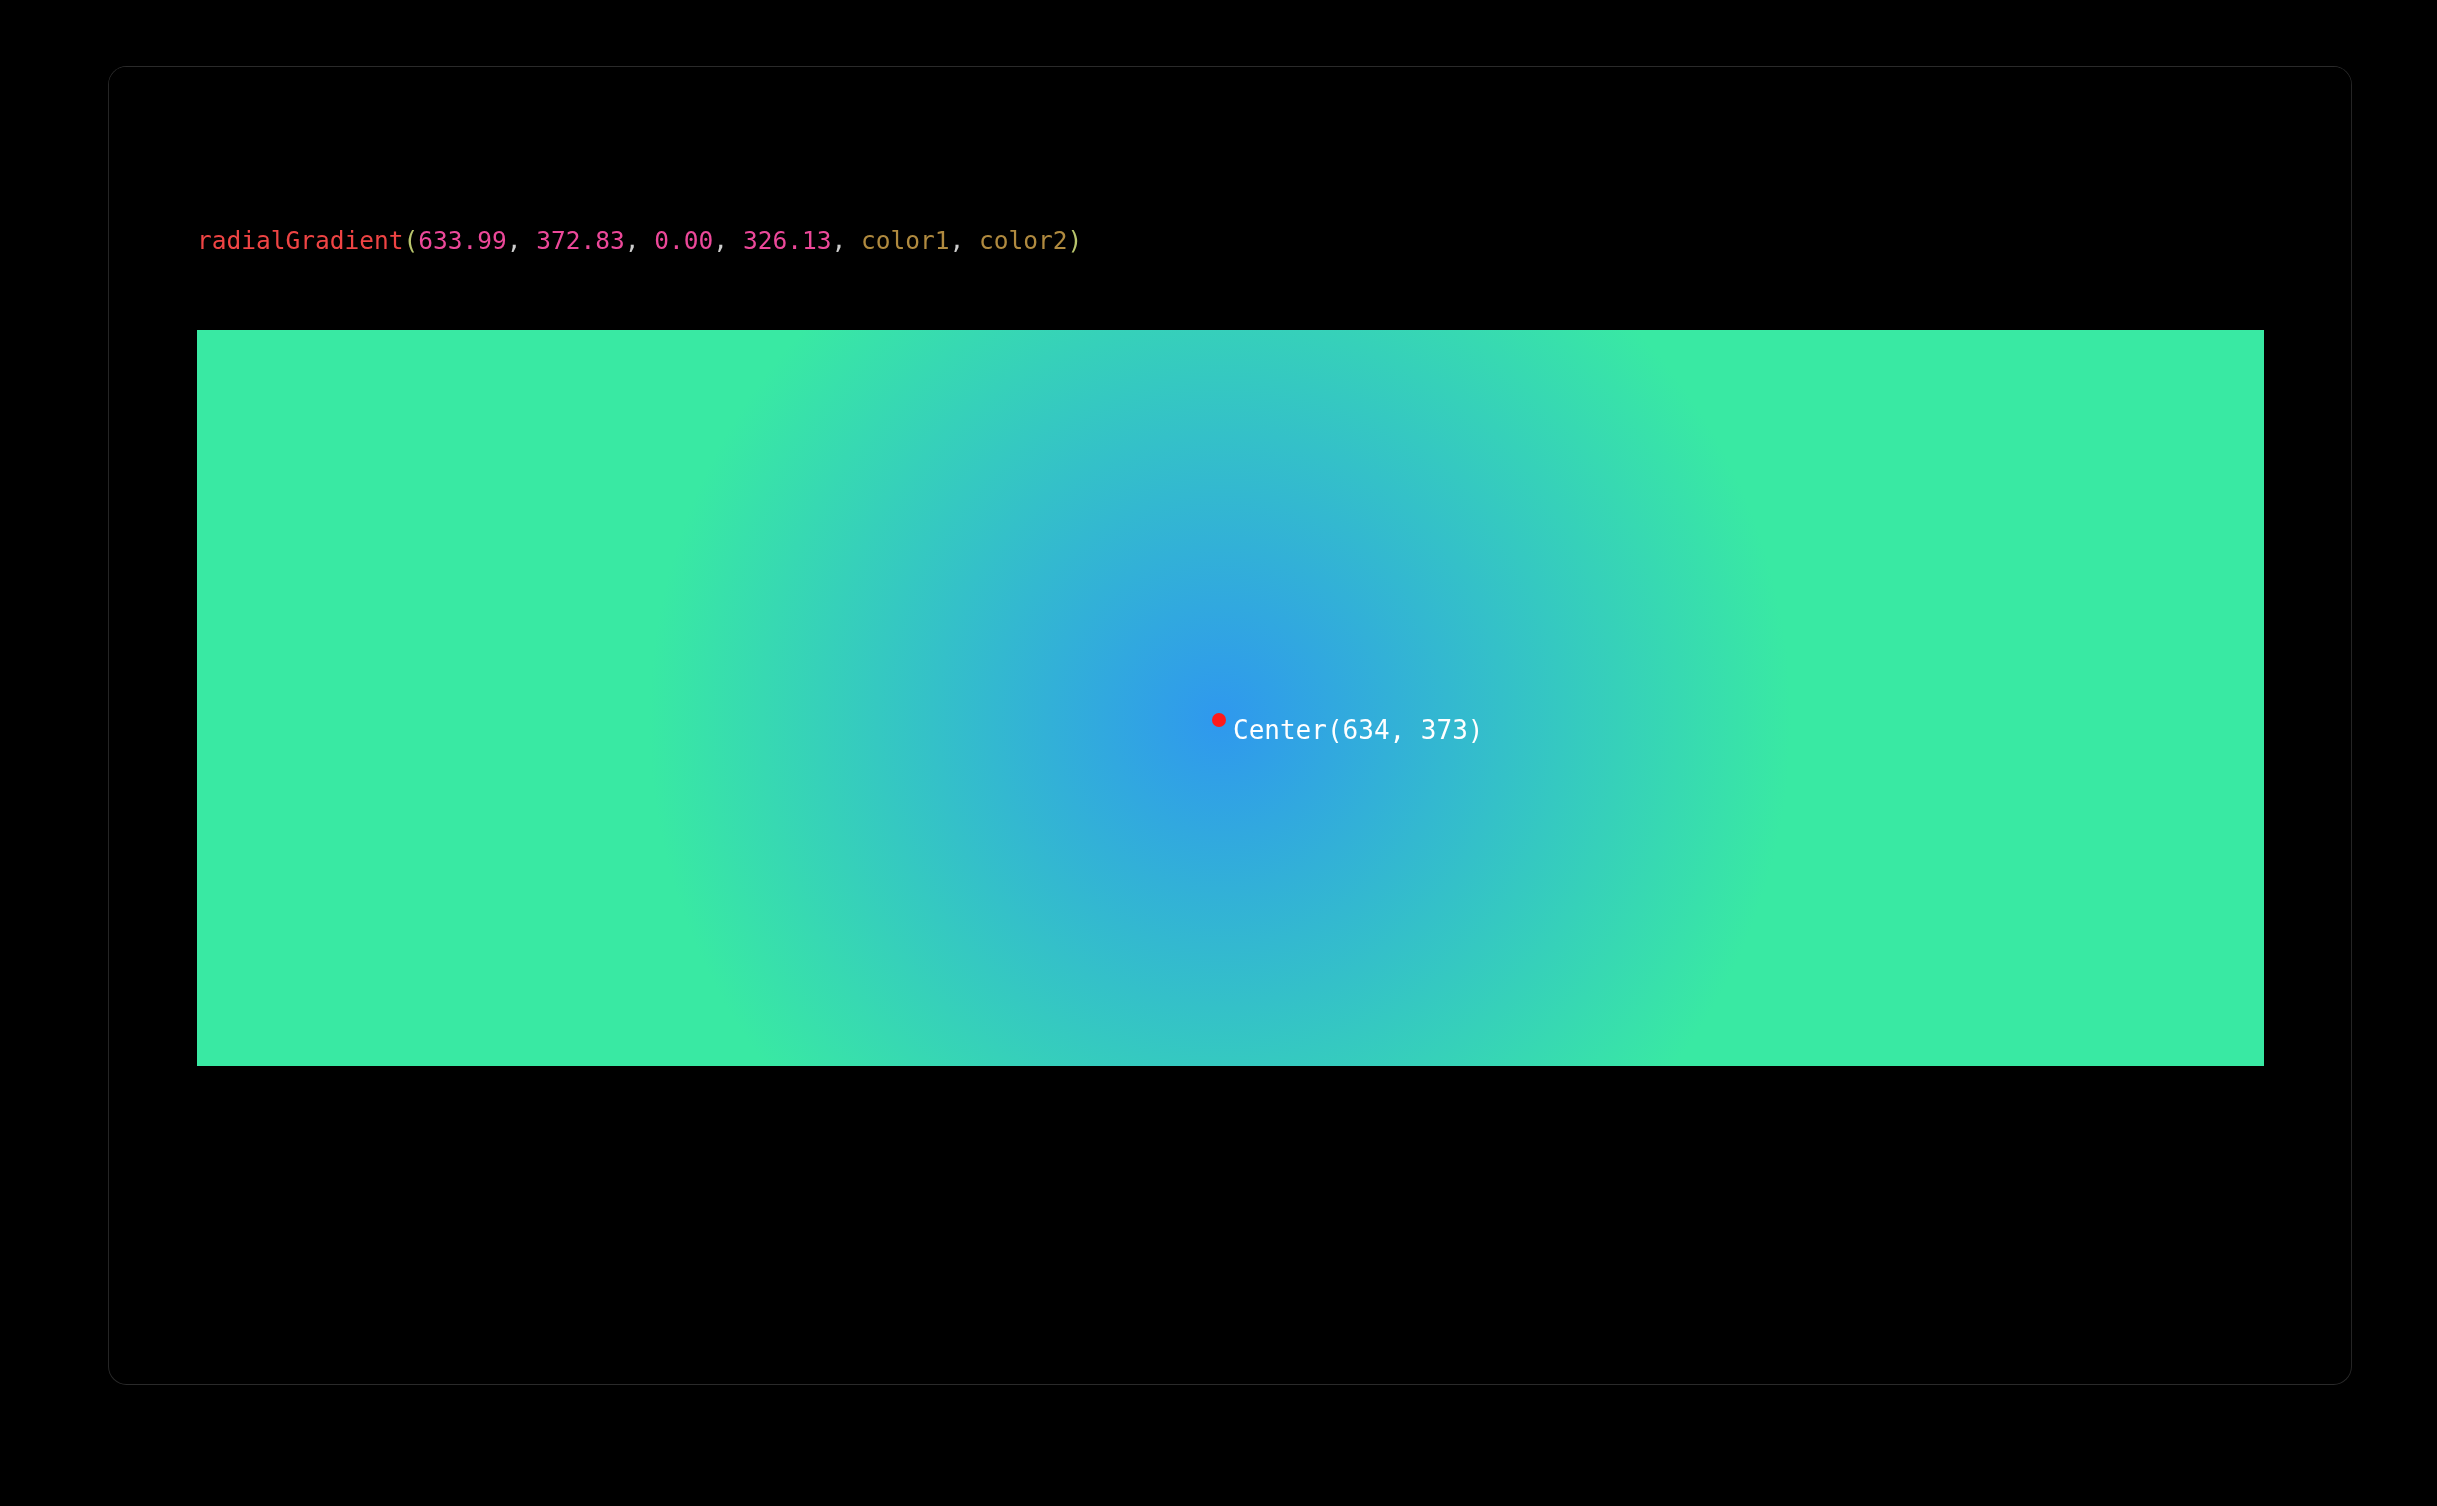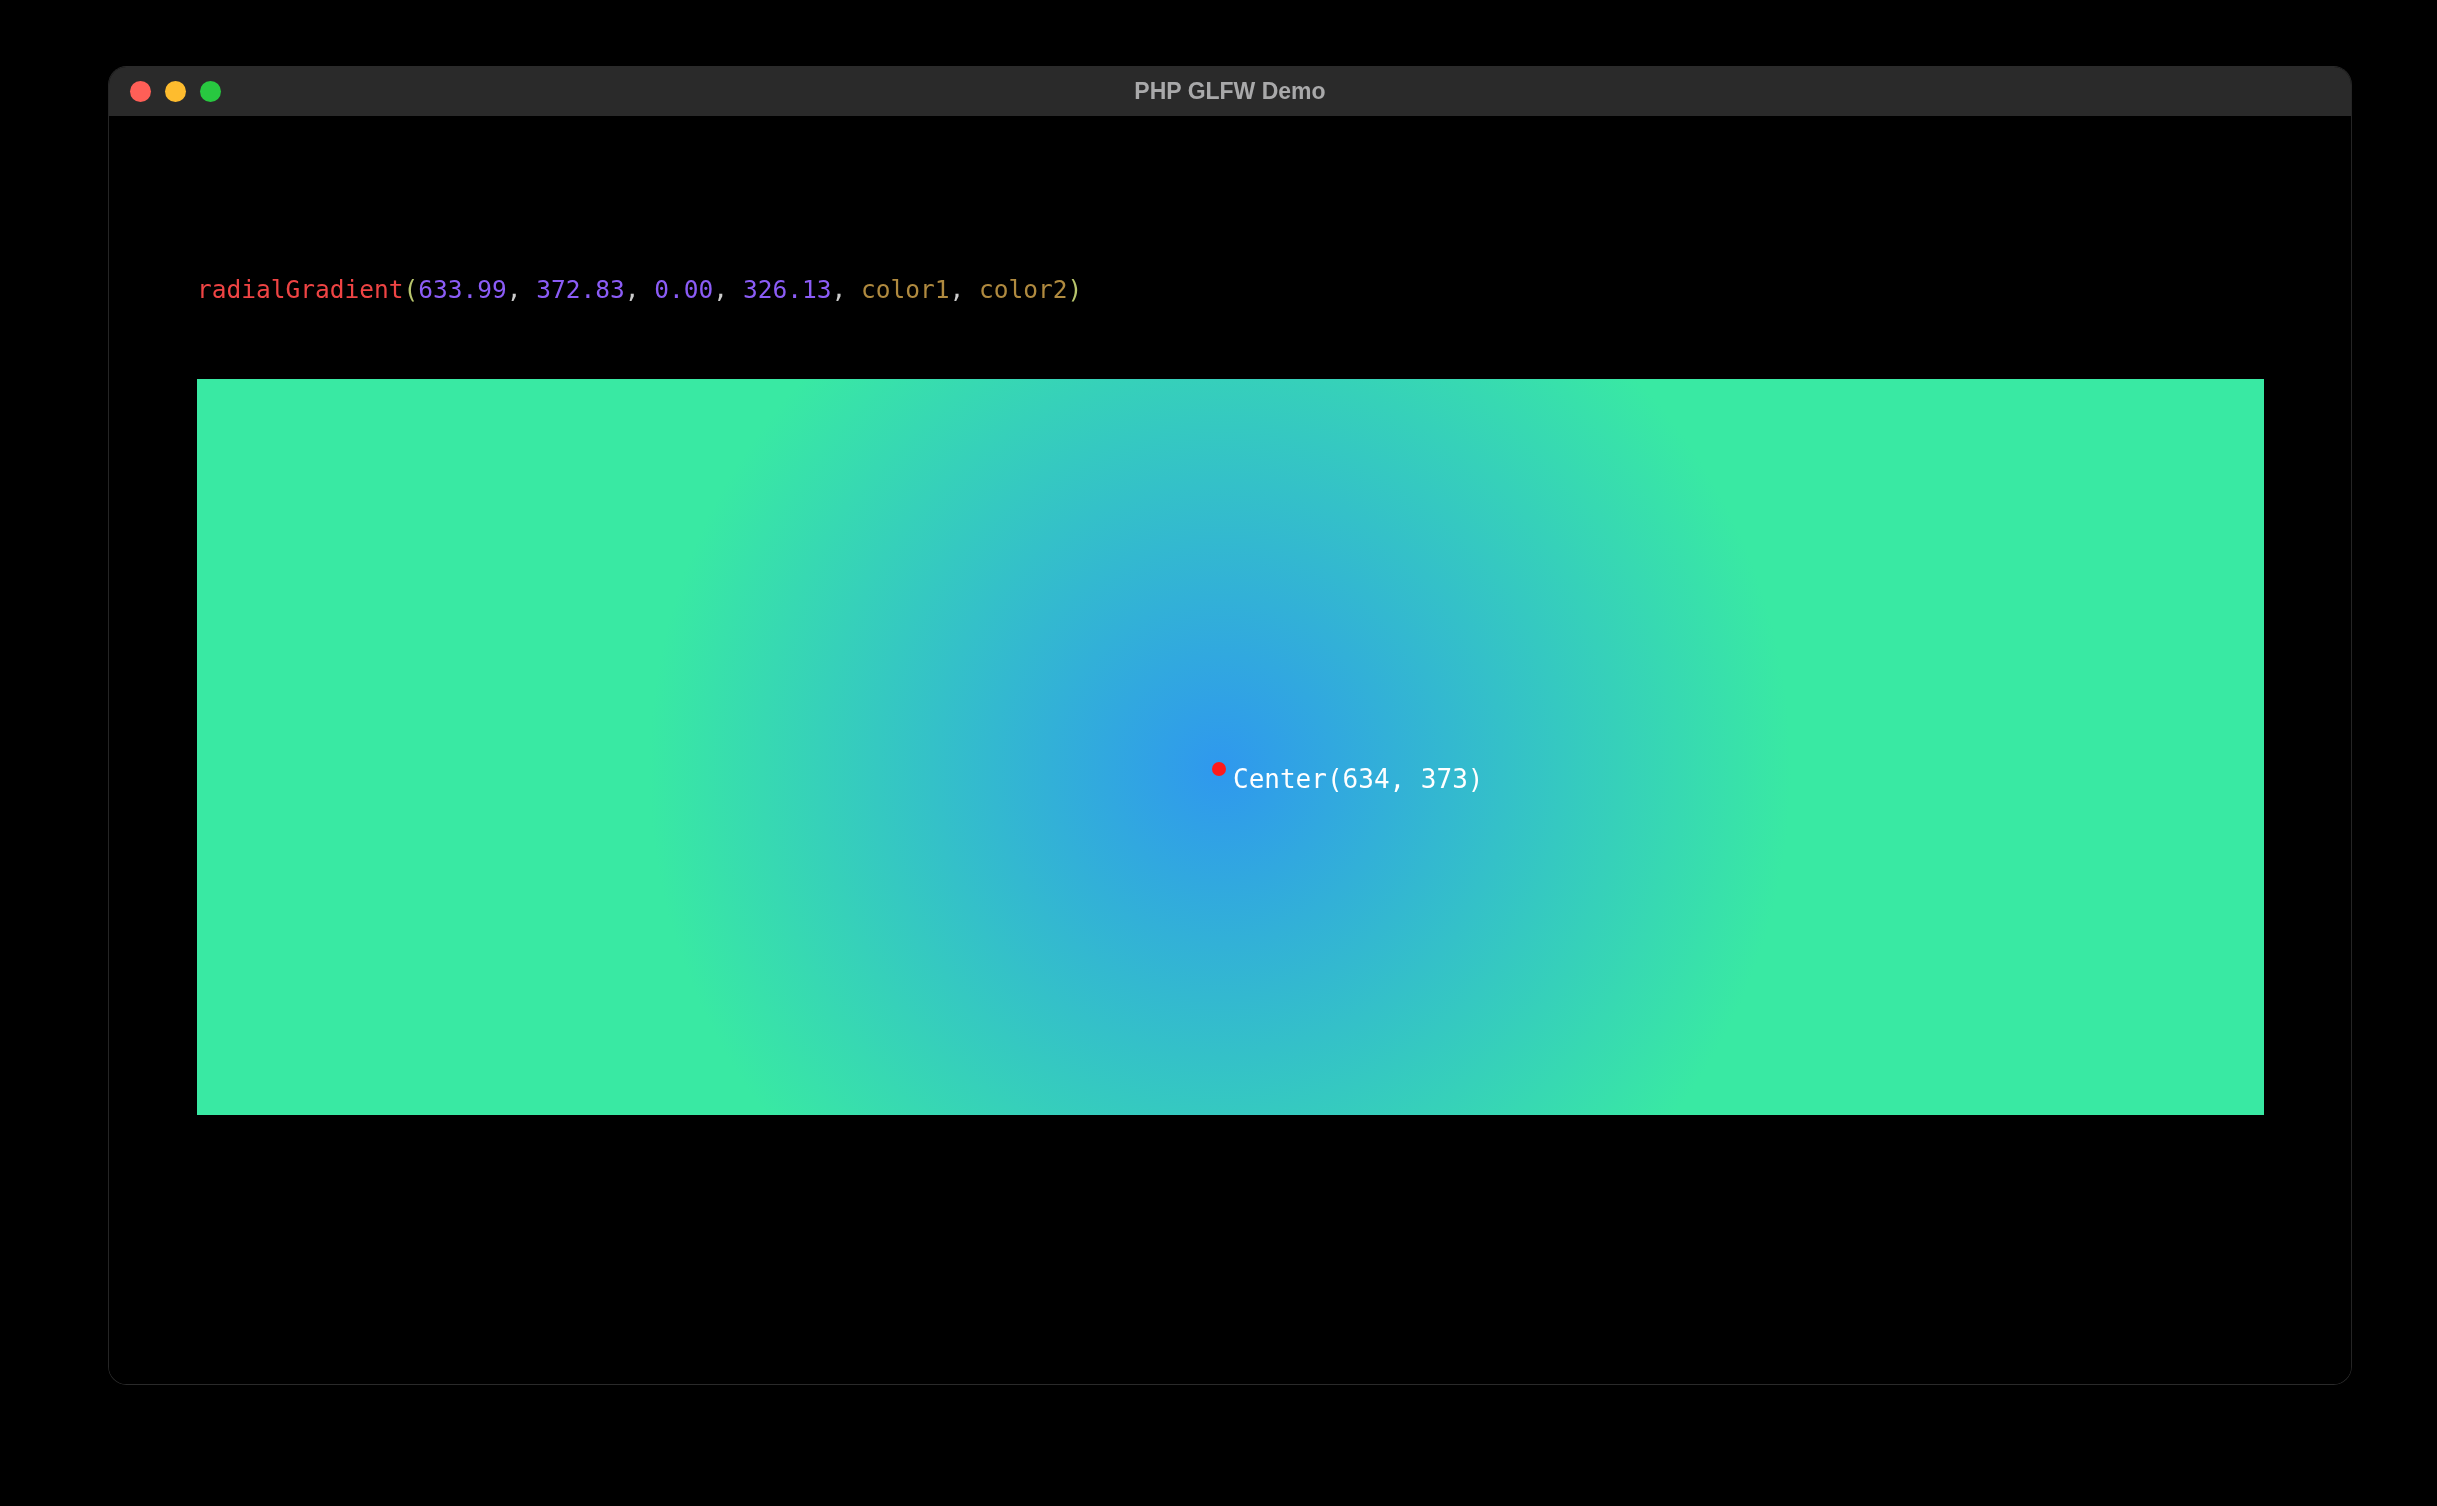--- a/index.html
+++ b/index.html
@@ -66,21 +66,21 @@
       position: absolute;
       top: 51px;
       left: 88px;
       font-family: "SF Mono", "Menlo", "Consolas", monospace;
       font-size: 24.5px;
       line-height: 49px;
       white-space: pre;
     }
     .tok-fn    { color: #ef4444; }
     .tok-paren { color: #b8c56c; }
-    .tok-num   { color: #8b5cf6; }
+    .tok-num   { color: #ec4899; }
     .tok-punct { color: #cccccc; }
     .tok-ident { color: #b08a3f; }
     .canvas-rect {
       position: absolute;
       background: radial-gradient(circle 571px at 1021px 391px, #2f98ee 0%, #39e9a3 100%);
     }
     .center-dot {
       position: absolute;
       width: 14px;
       height: 14px;
@@ -93,28 +93,20 @@
       color: #ffffff;
       font-family: "SF Mono", "Menlo", "Consolas", monospace;
       font-size: 26px;
       white-space: nowrap;
     }
   </style>
 </head>
 <body>
 
 <div class="window">
-  <div class="titlebar">
-    <div class="traffic-lights">
-      <div class="traffic-light tl-close"></div>
-      <div class="traffic-light tl-min"></div>
-      <div class="traffic-light tl-max"></div>
-    </div>
-    <div class="title">PHP GLFW Demo</div>
-  </div>
   <div class="content">
 
     <div class="code-area">
       <div><span class="tok-fn">radialGradient</span><span class="tok-paren">(</span><span class="tok-num">633.99</span><span class="tok-punct">, </span><span class="tok-num">372.83</span><span class="tok-punct">, </span><span class="tok-num">0.00</span><span class="tok-punct">, </span><span class="tok-num">326.13</span><span class="tok-punct">, </span><span class="tok-ident">color1</span><span class="tok-punct">, </span><span class="tok-ident">color2</span><span class="tok-paren">)</span></div>
       <div><span class="tok-fn">rect</span><span class="tok-paren">(</span><span class="tok-num">50.00</span><span class="tok-punct">, </span><span class="tok-num">150.00</span><span class="tok-punct">, </span><span class="tok-num">1,180.00</span><span class="tok-punct">, </span><span class="tok-num">420.00</span><span class="tok-paren">)</span></div>
     </div>
 
     <div class="canvas-rect" id="canvas-rect" style="left: 88px; top: 263px; width: 2067px; height: 736px; background: radial-gradient(571px at 1023px 390px, rgb(47, 152, 238) 0%, rgb(57, 233, 163) 100%);"></div>
     <div class="center-dot" id="center-dot" style="left: 1110px; top: 653px;"></div>
     <div class="center-label" id="center-label" style="left: 1124px; top: 648px;">Center(634, 373)</div>

